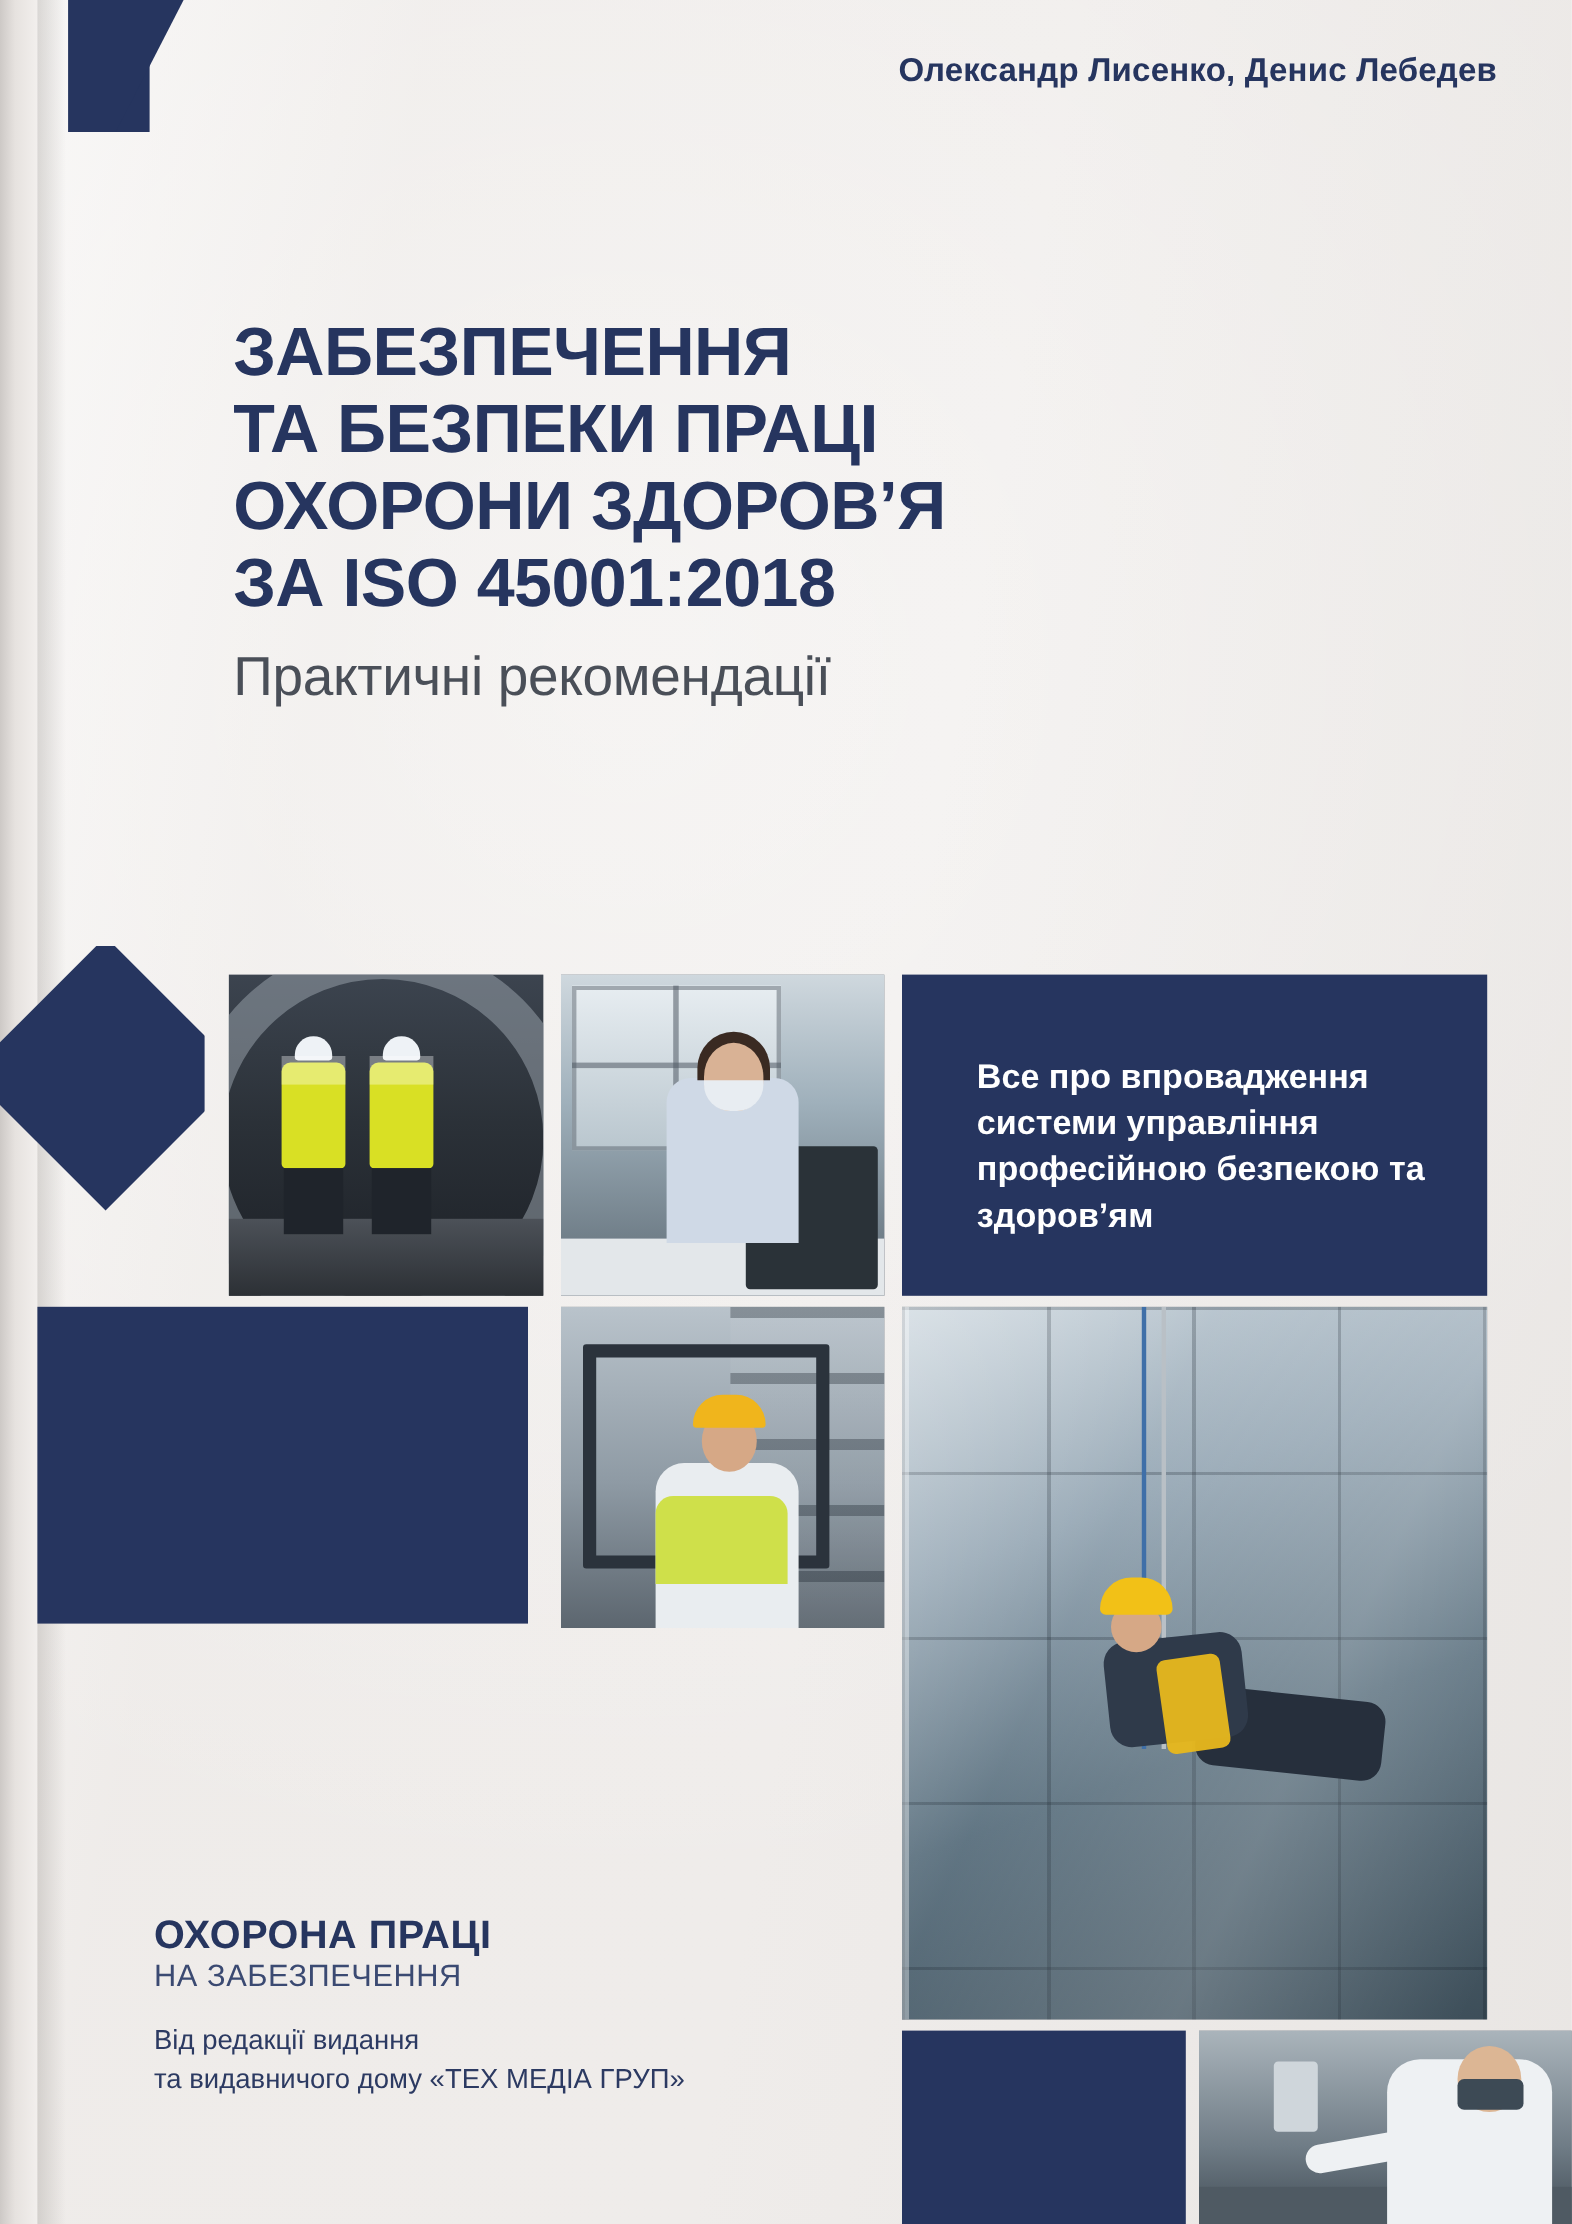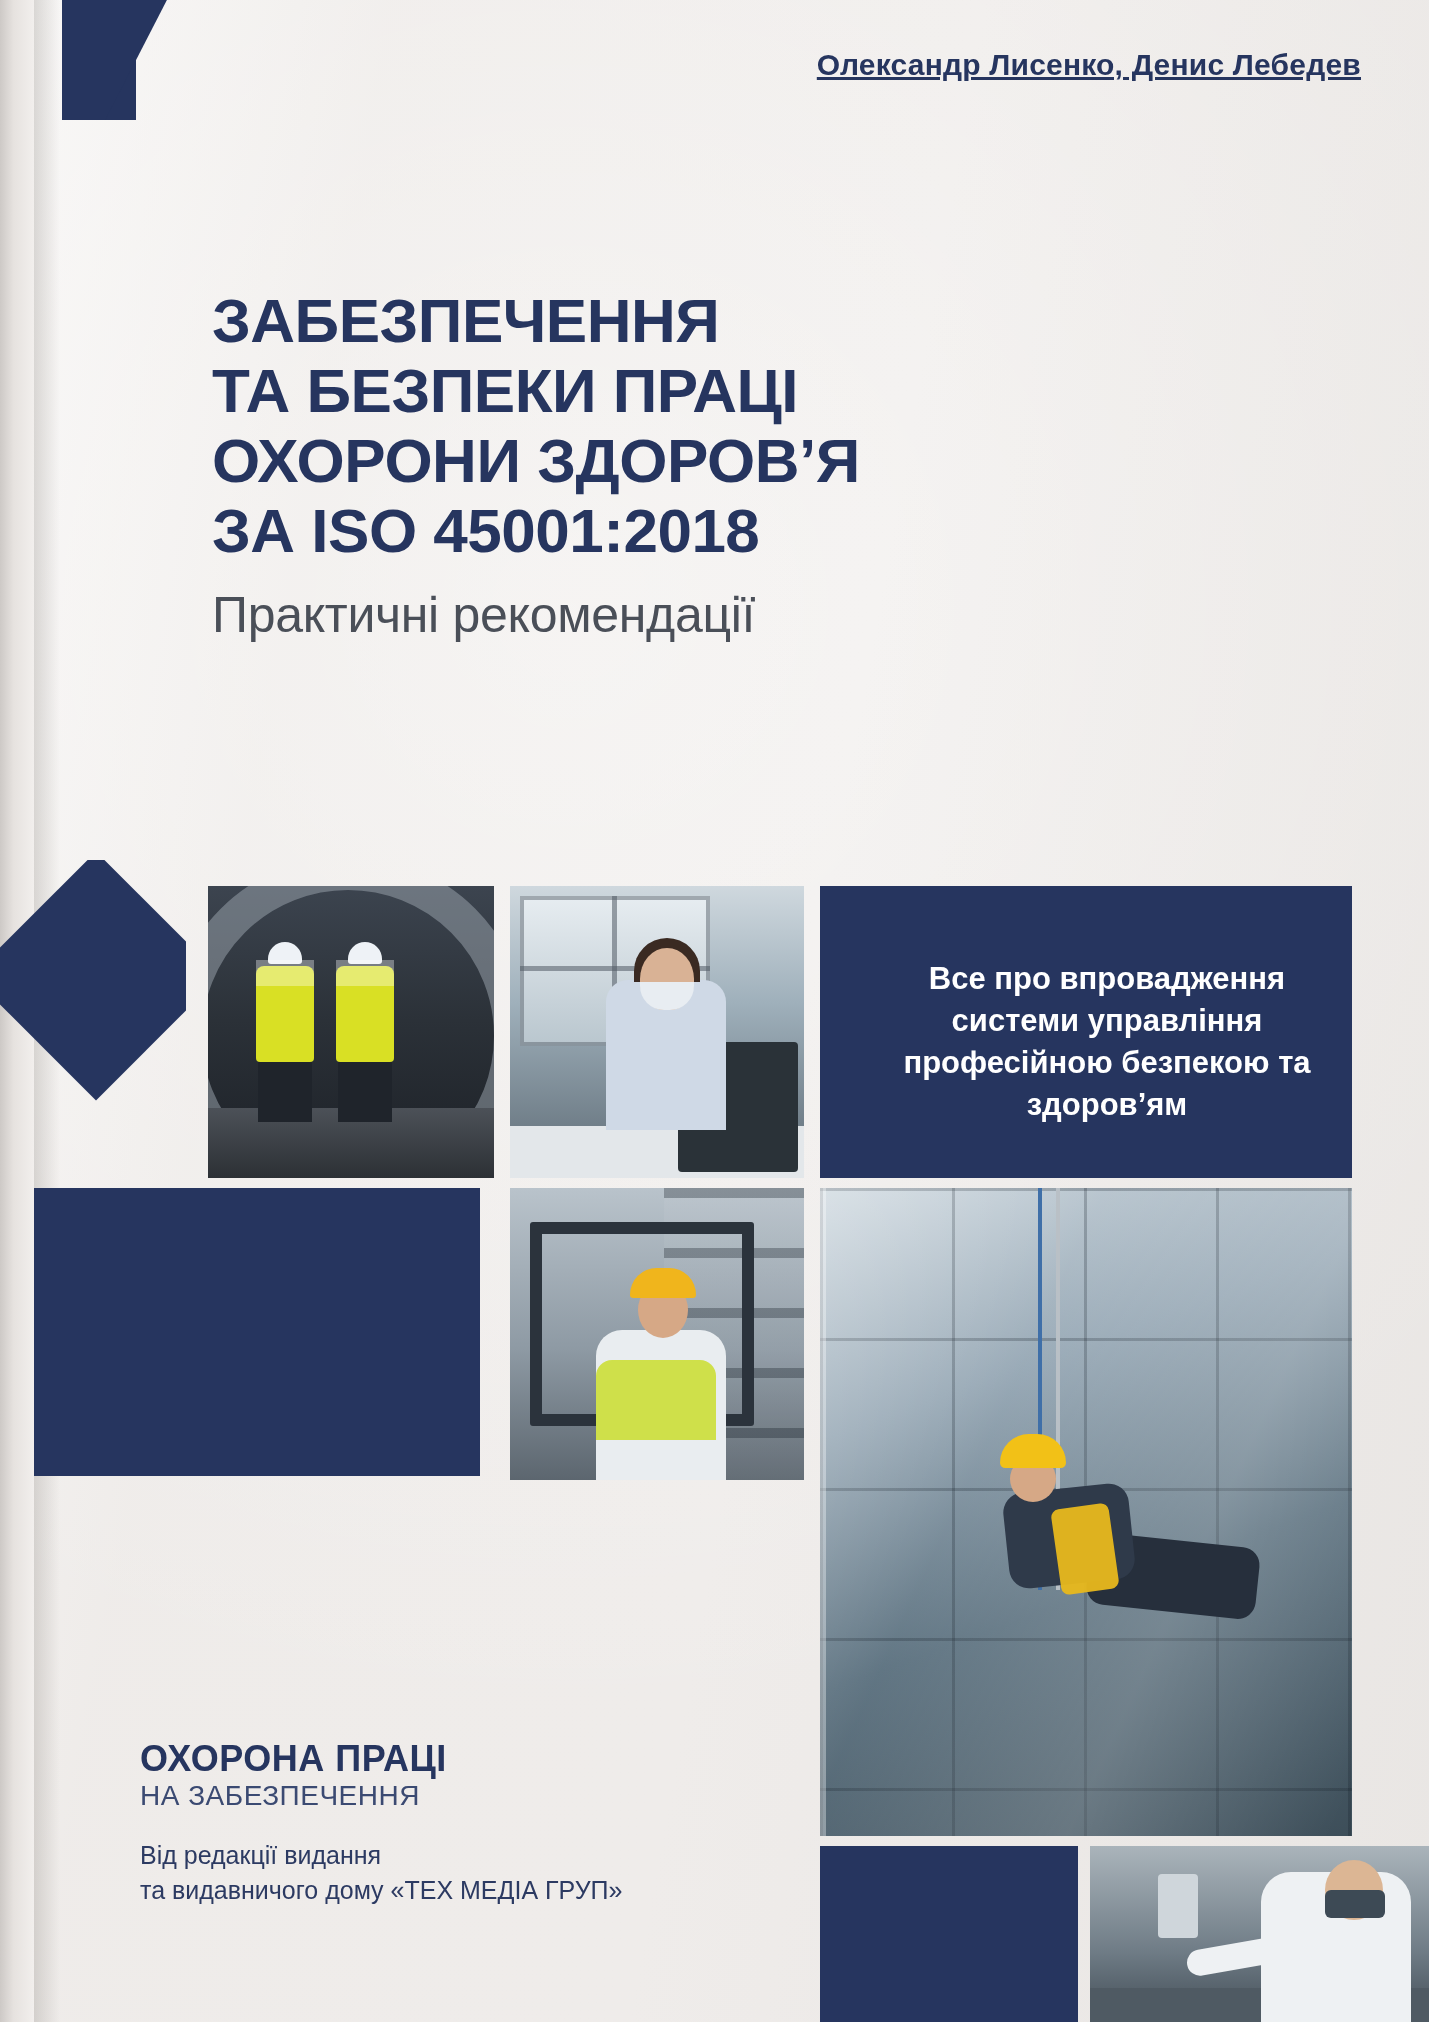--- a/index.html
+++ b/index.html
@@ -60,21 +60,20 @@
   
   .authors {
     position: absolute;
     right: 68px;
     top: 48px;
     font-size: 30px;
     font-weight: bold;
     color: #26355f;
     letter-spacing: 0.2px;
     white-space: nowrap;
-    text-decoration: underline;
   }
   
   .title-block {
     position: absolute;
     left: 212px;
     top: 286px;
     width: 1140px;
   }
   .title-line {
     font-size: 62px;
@@ -174,21 +173,20 @@
   .t3 .beam { position: absolute; left: 20px; top: 34px; width: 200px; height: 180px; border: 12px solid #2b333c; border-radius: 3px; }
   .t3 .person { position: absolute; left: 86px; bottom: 0; width: 130px; height: 150px; background: #e9edf0; border-radius: 26px 26px 0 0; }
   .t3 .vest { position: absolute; left: 86px; bottom: 40px; width: 120px; height: 80px; background: #cfe04a; border-radius: 16px 16px 0 0; }
   .t3 .head { position: absolute; left: 128px; bottom: 142px; width: 50px; height: 56px; background: #d6a886; border-radius: 50%; }
   .t3 .helm { position: absolute; left: 120px; bottom: 182px; width: 66px; height: 30px; background: #f0b51c; border-radius: 33px 33px 4px 4px; }
   
   .tbox {
     position: absolute;
     left: 820px; top: 886px; width: 532px; height: 292px;
     background: #26355f;
-    text-align: center;
   }
   .tbox .txt {
     position: absolute;
     left: 68px; top: 72px; right: 26px;
     color: #ffffff;
     font-size: 31px;
     font-weight: bold;
     line-height: 1.36;
   }
   

